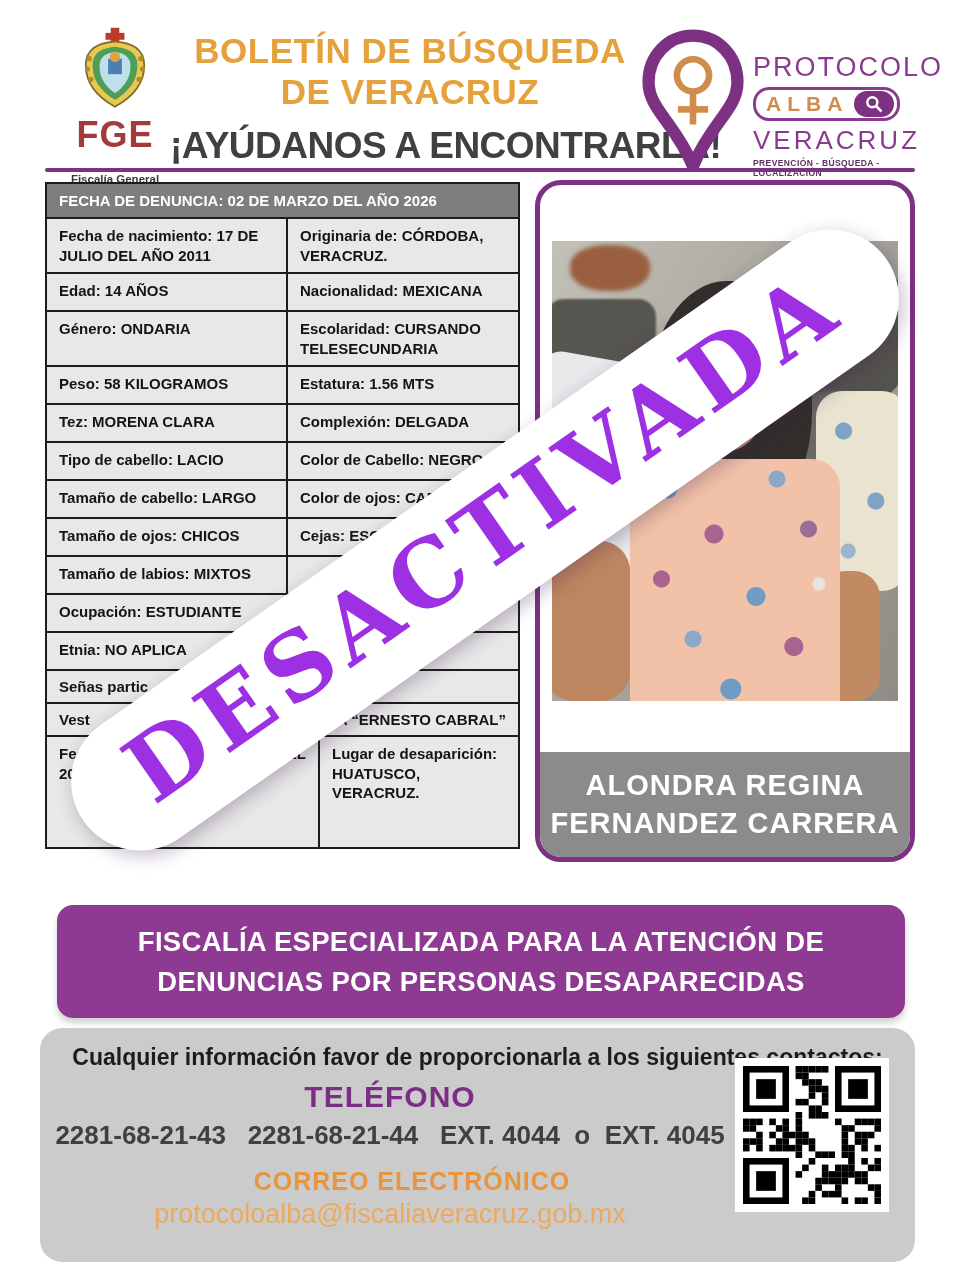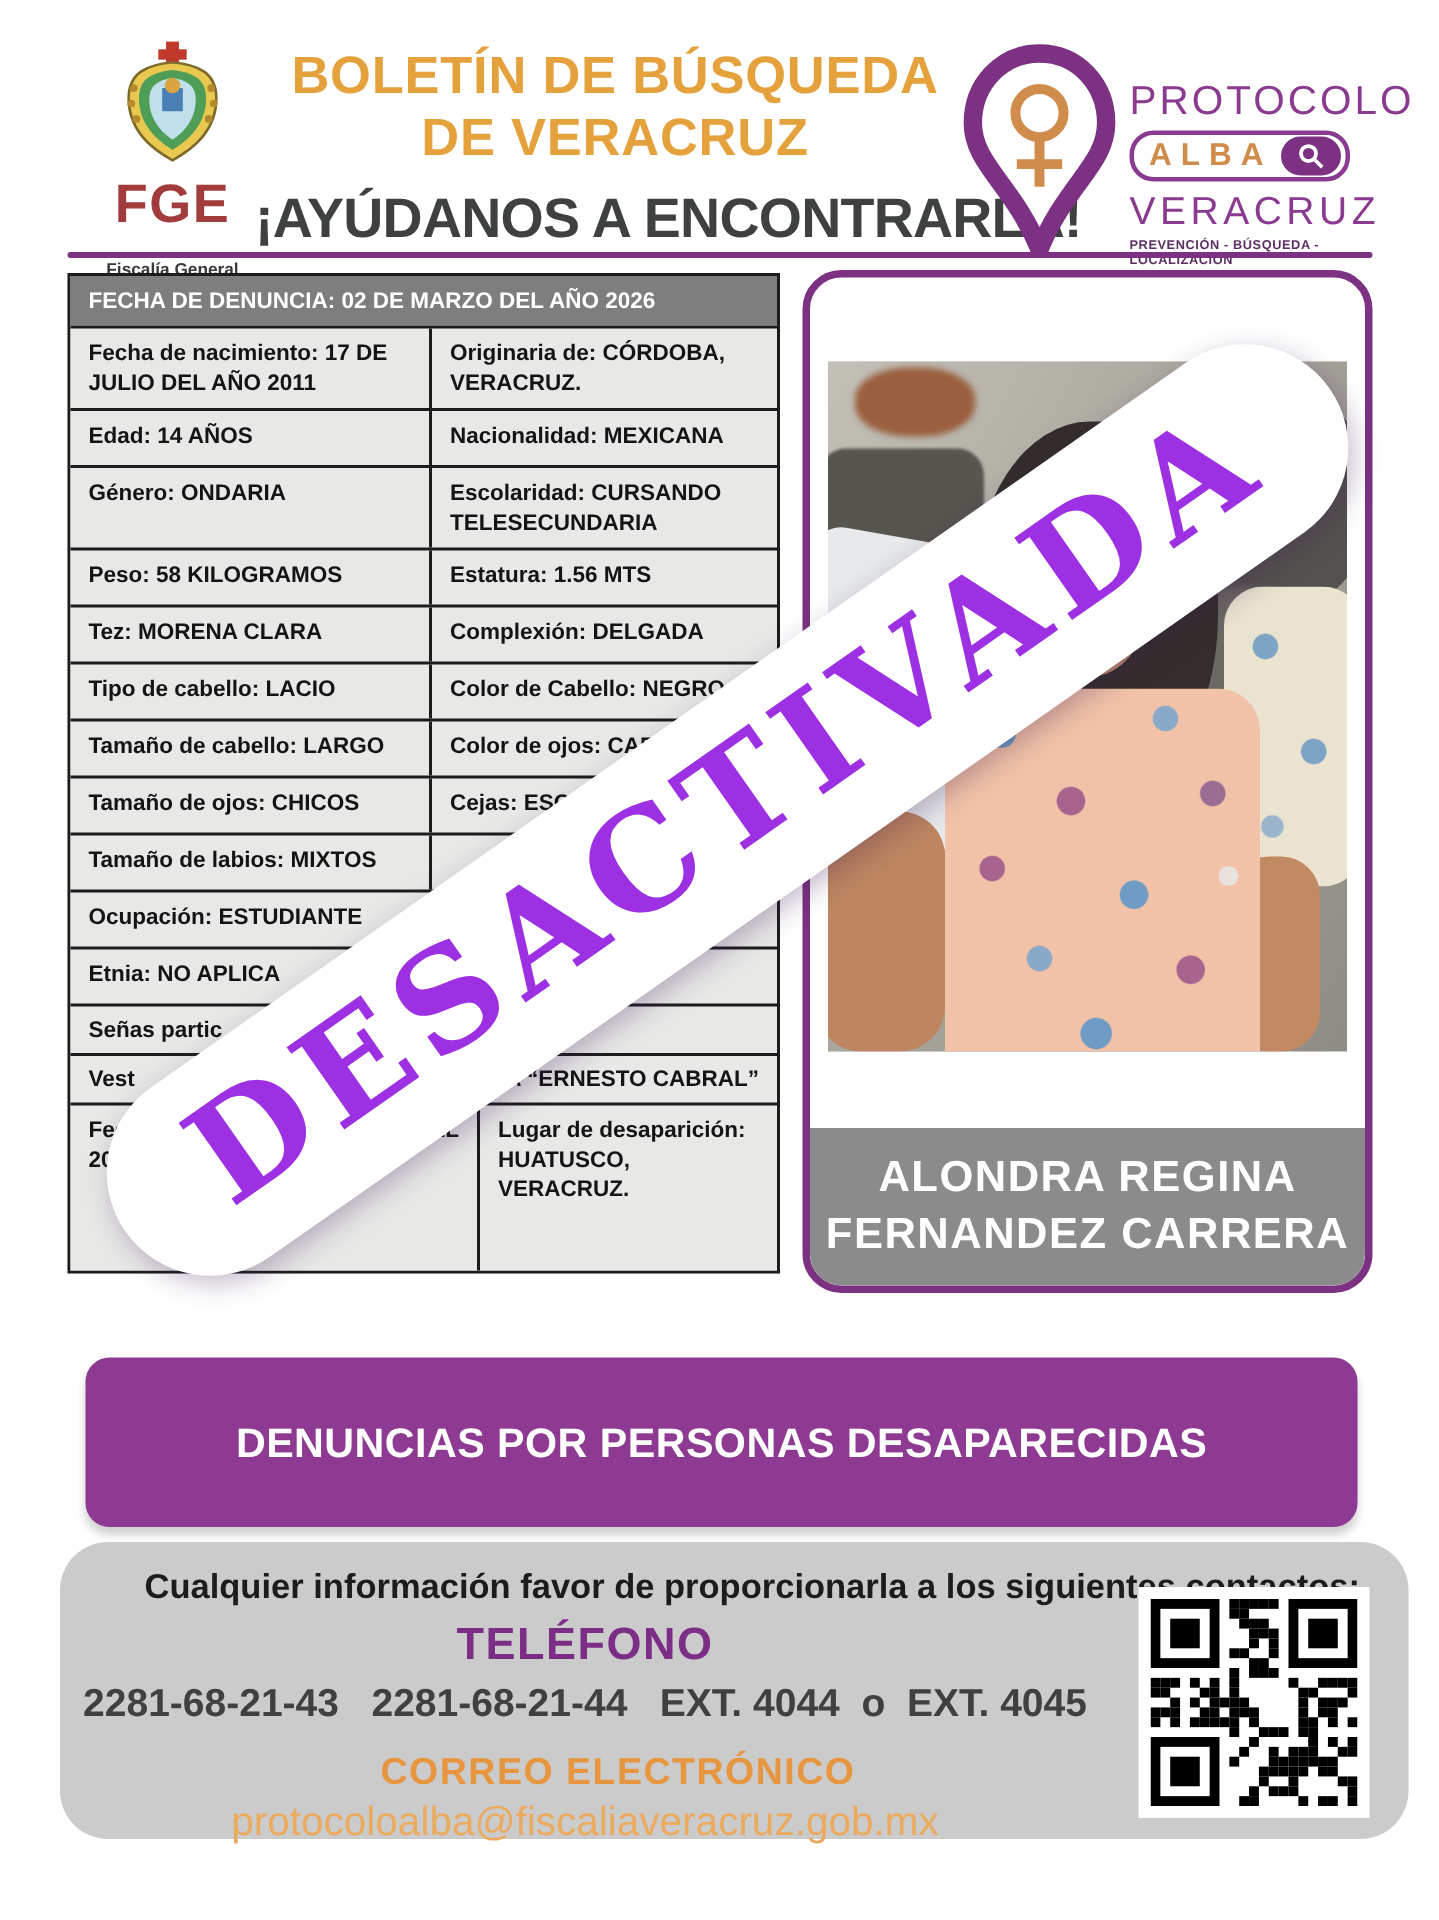--- a/index.html
+++ b/index.html
@@ -79,22 +79,22 @@
   .namebar{position:absolute;left:0;right:0;bottom:0;height:105px;background:#8b8b8b;
            border-radius:0 0 20px 20px;display:flex;flex-direction:column;align-items:center;
            justify-content:center;color:#ffffff;font-size:29px;font-weight:700;letter-spacing:1px;
            line-height:1.3;text-align:right;}
 
   
   .banner{position:absolute;left:57px;top:905px;width:848px;height:113px;background:#8e3a92;
           border-radius:16px;color:#ffffff;font-weight:700;font-size:27.5px;text-align:center;
           display:flex;flex-direction:column;justify-content:center;line-height:1.45;letter-spacing:.3px;
           box-shadow:0 5px 6px rgba(0,0,0,.18);}
-  .contactbox{position:absolute;left:40px;top:1028px;width:875px;height:198px;background:#cbcbcb;
-              border-radius:32px;padding-left:24px;}
+  .contactbox{position:absolute;left:40px;top:1028px;width:875px;height:234px;background:#cbcbcb;
+              border-radius:22px;}
   .info-line{padding:16px 28px 0 28px;text-align:center;font-size:23px;font-weight:700;color:#1c1c1c;}
   .contact-left{position:absolute;left:0;top:52px;width:700px;text-align:center;}
   .tel-label{font-size:30px;font-weight:700;color:#7c2e87;letter-spacing:1px;}
   .tel-numbers{margin-top:6px;font-size:26px;font-weight:700;color:#404040;white-space:pre;}
   .mail-label{margin-top:16px;font-size:25px;font-weight:700;color:#e7963f;letter-spacing:1px;margin-left:44px;}
   .mail-addr{margin-top:3px;font-size:27px;color:#ebaa5e;}
   .qr{position:absolute;right:26px;top:30px;width:154px;height:154px;background:#ffffff;
       display:flex;align-items:center;justify-content:center;}
 
   
@@ -250,20 +250,21 @@
       <div class="ph ph-face"></div>
       <div class="ph ph-blouse"></div>
     </div>
     <div class="namebar">
       <div>ALONDRA REGINA</div>
       <div>FERNANDEZ CARRERA</div>
     </div>
   </div>
 
   <div class="banner">
+    <div>FISCALÍA ESPECIALIZADA PARA LA ATENCIÓN DE</div>
     <div>DENUNCIAS POR PERSONAS DESAPARECIDAS</div>
   </div>
 
   <div class="contactbox">
     <div class="info-line">Cualquier información favor de proporcionarla a los siguientes contactos:</div>
     <div class="contact-left">
       <div class="tel-label">TELÉFONO</div>
       <div class="tel-numbers">2281-68-21-43   2281-68-21-44   EXT. 4044  o  EXT. 4045</div>
       <div class="mail-label">CORREO ELECTRÓNICO</div>
       <div class="mail-addr">protocoloalba@fiscaliaveracruz.gob.mx</div>

